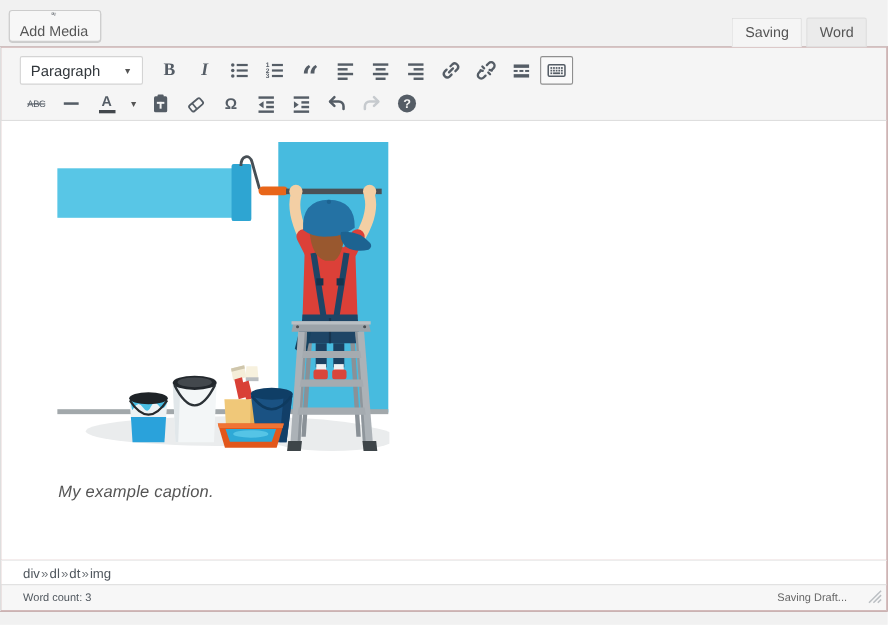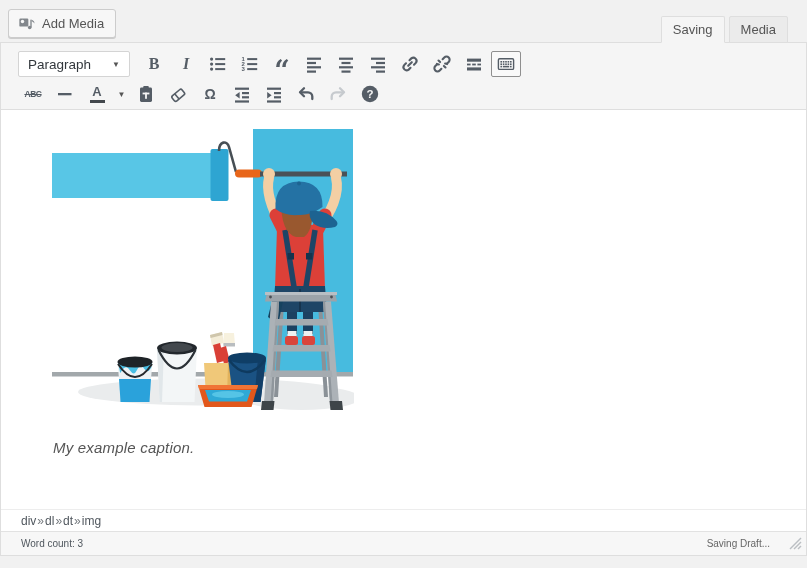--- a/index.html
+++ b/index.html
@@ -6,21 +6,21 @@
   html,body { width:807px; height:568px; overflow:hidden; }
   body { background:var(--page-bg,#f1f1f1); font-family:"Liberation Sans",sans-serif; position:relative; }
 
   
   .editor-tools { height:42px; position:relative; }
   .add-media-btn {
     position:absolute; left:8px; top:9px; height:29px;
     display:flex; align-items:center; gap:6px; padding:0 11px 1px 9px;
     background:var(--button-bg,#f7f7f7); border:1px solid var(--button-border,#ccc);
     border-radius:3px; box-shadow:0 1px 0 #ccc;
-    font-size:13px; color:#555; font-family:"Liberation Sans",sans-serif; cursor:pointer;
+    font-size:13px; color:#555; font-family:"Liberation Sans",sans-serif; cursor:pointer;flex-direction:column;
   }
   .add-media-btn svg { display:block; }
   .tabs { position:absolute; right:19px; bottom:-1px; display:flex; gap:4px; z-index:5; }
   .tab {
     height:27px; padding:0 11px; font-size:13px; color:#555;
     background:var(--tab-inactive-bg,#ebebeb); border:1px solid var(--border,#dedede);
     border-radius:2px 2px 0 0; cursor:pointer; font-family:"Liberation Sans",sans-serif;
   }
   .tab.active { background:var(--toolbar-bg,#f5f5f5); border-bottom:1px solid var(--toolbar-bg,#f5f5f5); }
 
@@ -40,21 +40,21 @@
   .tb-btn {
     width:30px; height:26px; display:flex; align-items:center; justify-content:center;
     background:transparent; border:1px solid transparent; cursor:pointer; color:var(--icon,#555d66);
   }
   .tb-btn.active-toggle { border:1px solid #8f8f8f; background:#f9f9f9; border-radius:2px; }
   .tb-btn svg { display:block; }
   .g { color:var(--icon,#555d66); }
   .bold-g { font-family:"Liberation Serif",serif; font-weight:bold; font-size:16px; }
   .italic-g { font-family:"Liberation Serif",serif; font-style:italic; font-weight:bold; font-size:16px; }
   .quote-g { font-family:"DejaVu Serif",serif; font-weight:bold; font-size:27px; line-height:6px; display:block; margin-top:13px; }
-  .strike-g { font-weight:bold; font-size:8.5px; letter-spacing:-0.4px; text-decoration:line-through; }
+  .strike-g { font-weight:normal; font-size:8.5px; letter-spacing:-0.4px; text-decoration:line-through; }
   .omega-g { font-size:14px; font-weight:600; }
   .fc { display:flex; flex-direction:column; align-items:center; }
   .fc-a { font-weight:bold; font-size:13px; line-height:13px; color:var(--icon,#555d66); }
   .fc-bar { width:15px; height:3.5px; background:#43484d; margin-top:1.5px; }
   .caret-btn { width:15px; }
 
   
   .content { height:399px; background:var(--content-bg,#fff); position:relative; }
   .illustration { position:absolute; left:51px; top:19px; }
   .caption {
@@ -81,21 +81,21 @@
         <circle cx="5" cy="8.3" r="1.9" fill="#f7f7f7"></circle>
         <circle cx="13" cy="15" r="2"></circle>
         <rect x="13.7" y="6.3" width="1.5" height="8.7"></rect>
         <path d="M15.2,6.3 q3.4,1.2 3,4.2 q-1.2,-2 -3,-2.4 z"></path>
       </g>
     </svg>
     <span>Add Media</span>
   </button>
   <div class="tabs">
     <button class="tab active">Saving</button>
-    <button class="tab">Media</button>
+    <button class="tab">Word</button>
   </div>
 </div>
 
 <div class="editor-box">
 
   <div class="toolbar">
     <div class="tb-row">
       <div class="format-select">
         <span>Paragraph</span>
         <span class="caret">▼</span>

